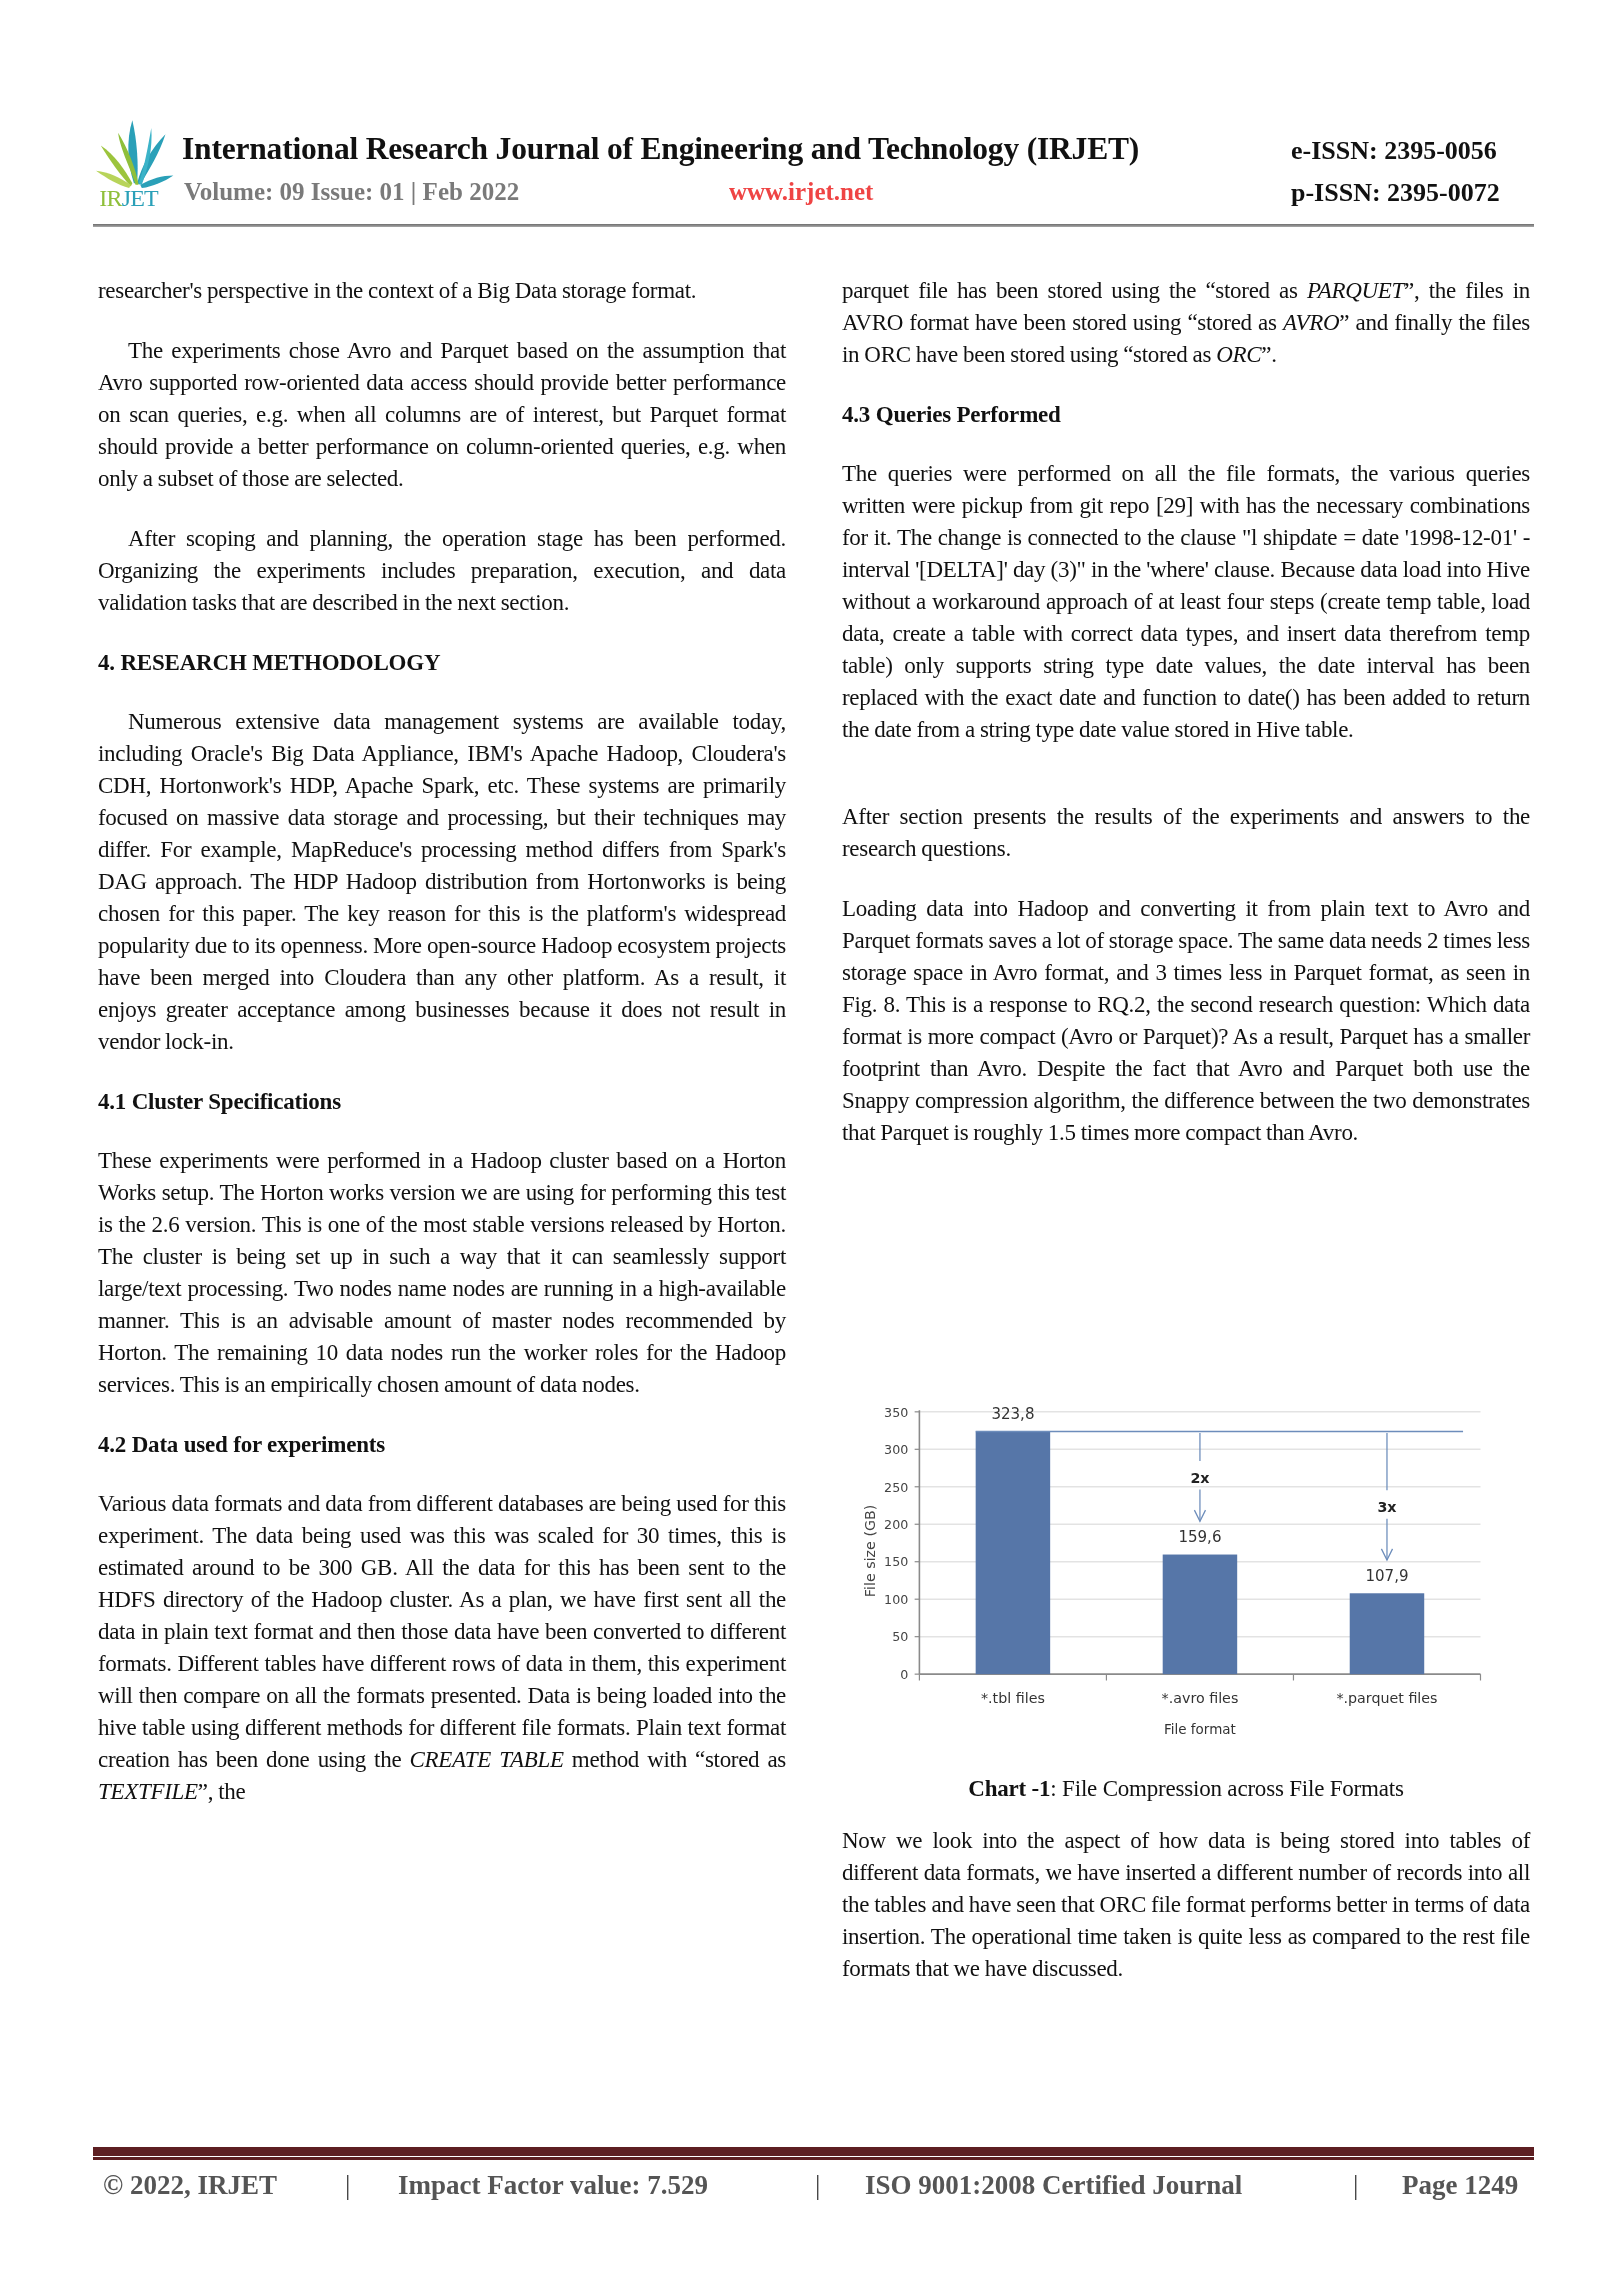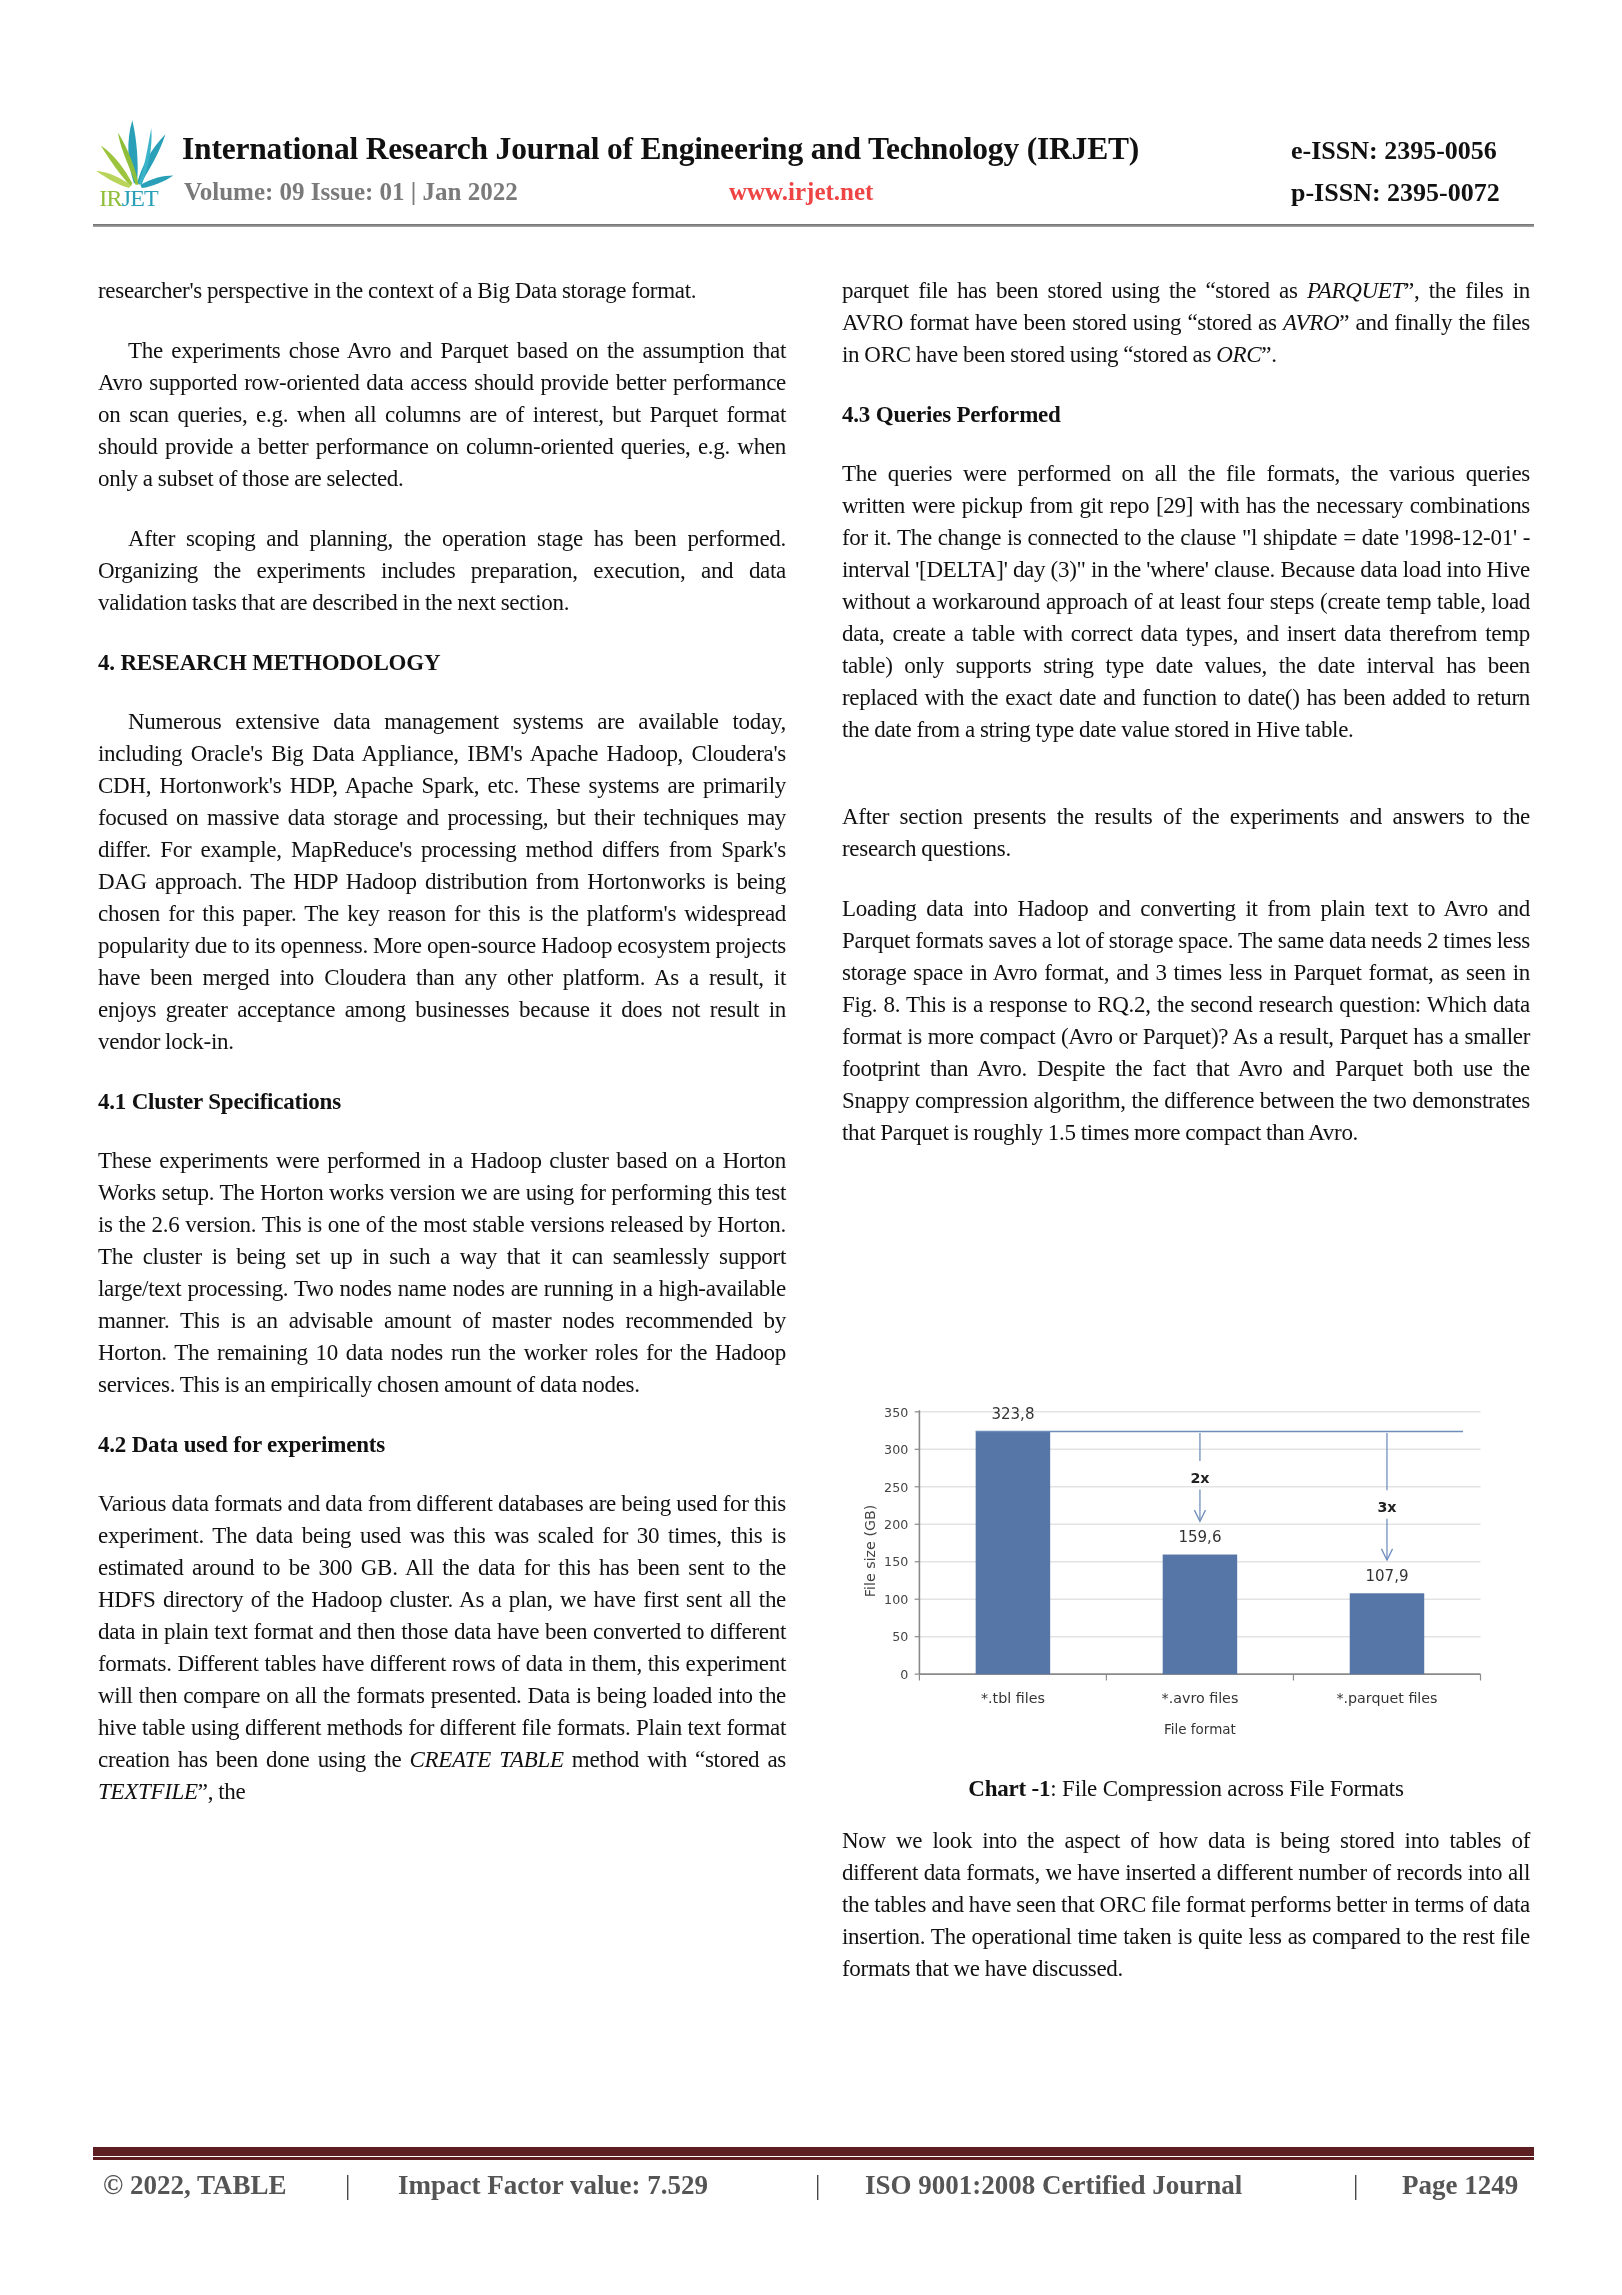--- a/index.html
+++ b/index.html
@@ -61,21 +61,21 @@
       <path d="M52 84 C58 62 70 40 88 22 C80 46 68 66 56 86 Z" fill="#2aa0b8"></path>
       <path d="M46 84 C36 66 24 48 6 36 C18 56 30 72 44 88 Z" fill="#9cc43c"></path>
       <path d="M44 86 C30 76 16 70 0 68 C14 78 28 86 42 90 Z" fill="#b8d45a"></path>
       <path d="M56 86 C70 78 84 74 98 74 C86 82 72 88 58 90 Z" fill="#2aa0b8"></path>
       <path d="M50 86 C46 70 30 40 28 20 C40 40 50 64 54 86 Z" fill="#8fbf3a"></path>
       <path d="M54 84 C62 62 66 36 70 14 C72 40 66 64 58 86 Z" fill="#3bb3c8"></path>
     </svg>
     <div class="logo-word"><span class="ir">IR</span><span class="jet">JET</span></div>
   </div>
   <div class="journal-title">International Research Journal of Engineering and Technology (IRJET)</div>
-  <div class="issue-line">Volume: 09 Issue: 01 | Jan 2022</div>
+  <div class="issue-line">Volume: 09 Issue: 01 | Feb 2022</div>
   <div class="website">www.irjet.net</div>
   <div class="eissn">e-ISSN: 2395-0056</div>
   <div class="pissn">p-ISSN: 2395-0072</div>
   <div class="header-rule"></div>
 </div>
 
 <div class="col col-left">
   <p>researcher's perspective in the context of a Big Data storage format.</p>
   <div class="gap"></div>
   <p class="indent">The experiments chose Avro and Parquet based on the assumption that Avro supported row-oriented data access should provide better performance on scan queries, e.g. when all columns are of interest, but Parquet format should provide a better performance on column-oriented queries, e.g. when only a subset of those are selected.</p>
@@ -163,21 +163,21 @@
 </div>
 <div class="chart-caption"><b>Chart -1</b><span>: File Compression across File Formats</span></div>
 
 <div class="col col-right" style="top:1825px">
   <p>Now we look into the aspect of how data is being stored into tables of different data formats, we have inserted a different number of records into all the tables and have seen that ORC file format performs better in terms of data insertion. The operational time taken is quite less as compared to the rest file formats that we have discussed.</p>
 </div>
 
 <div class="footer-bar-thick"></div>
 <div class="footer-bar-thin"></div>
 <div class="footer">
-  <span style="left:0">© 2022, TABLE</span>
+  <span style="left:0">© 2022, IRJET</span>
   <span class="sep" style="left:242px">|</span>
   <span style="left:295px">Impact Factor value: 7.529</span>
   <span class="sep" style="left:712px">|</span>
   <span style="left:762px">ISO 9001:2008 Certified Journal</span>
   <span class="sep" style="left:1250px">|</span>
   <span style="left:1299px">Page 1249</span>
 </div>
 
 
 </body></html>

